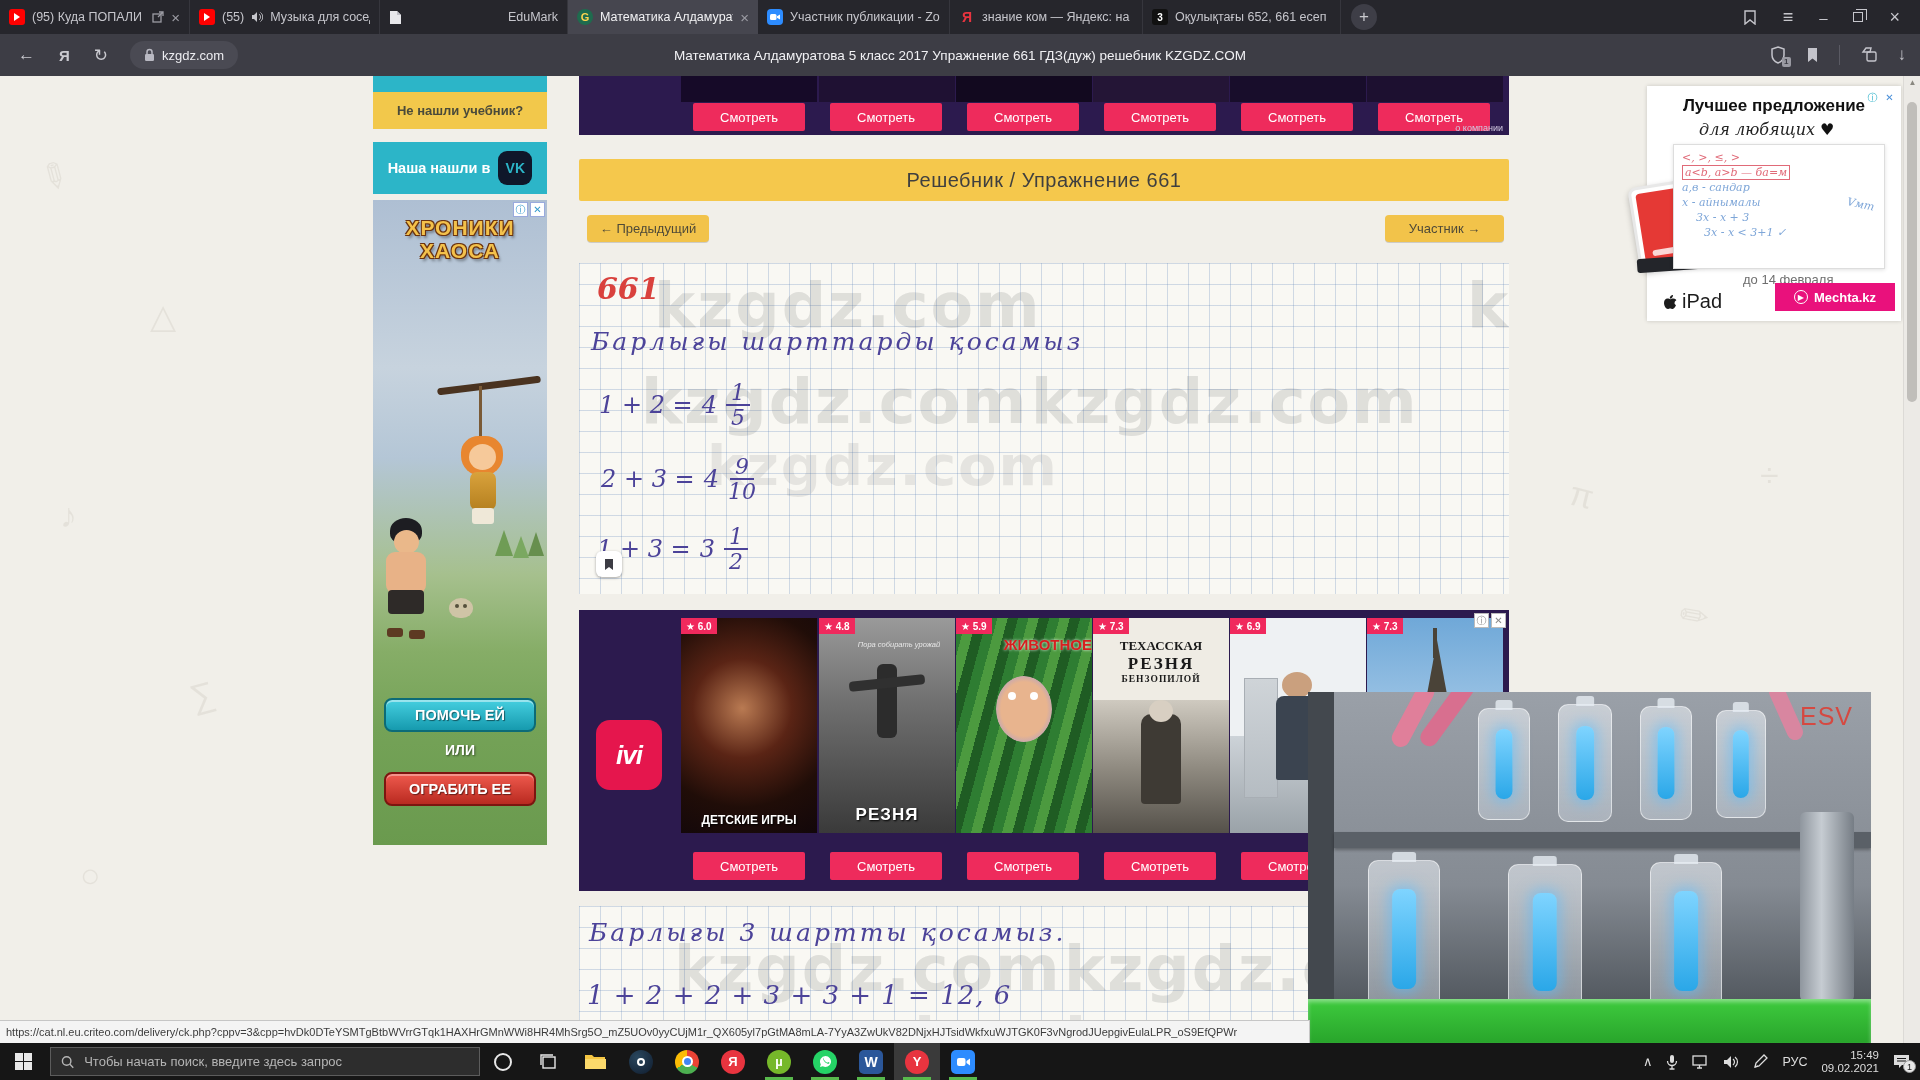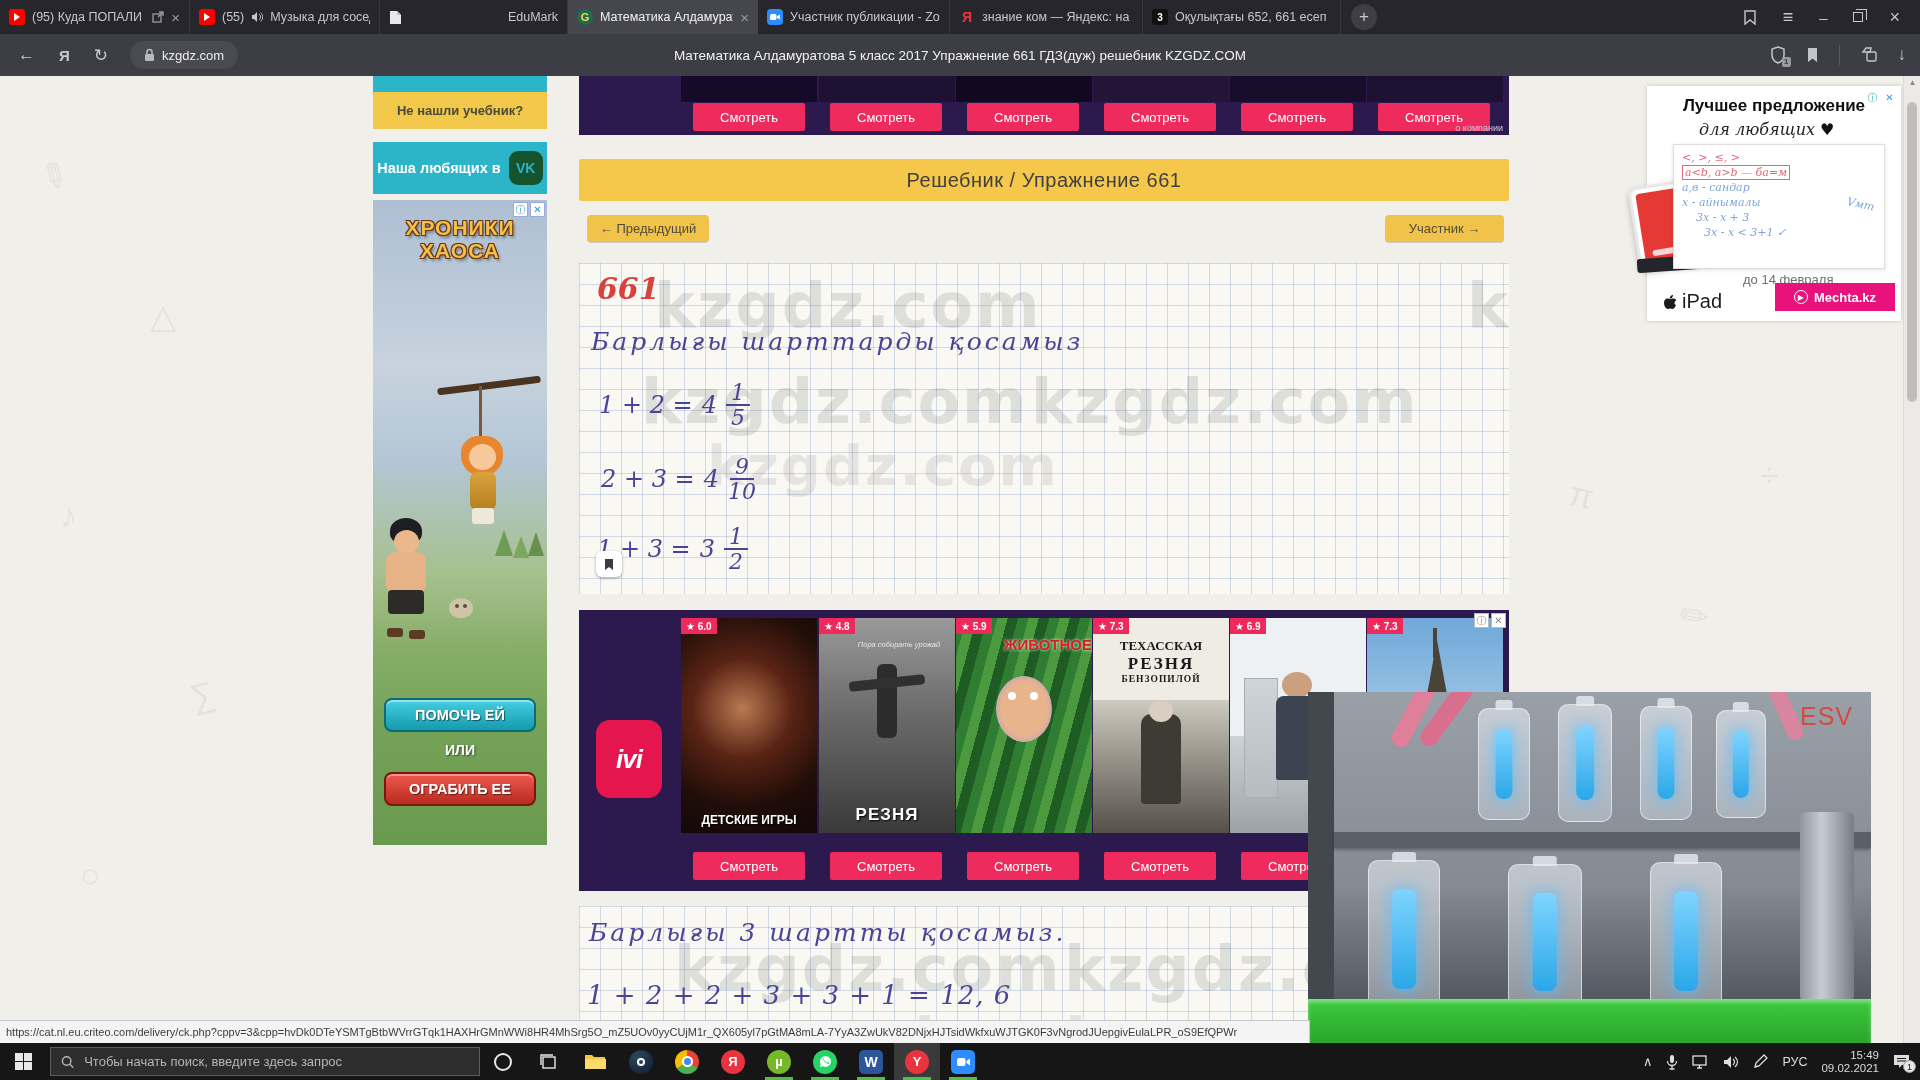--- a/index.html
+++ b/index.html
@@ -29,21 +29,21 @@
 .addr-right{position:absolute;right:14px;top:0;height:42px;display:flex;align-items:center;gap:20px;color:#c4c4cb}
 .badge1{position:absolute;right:-5px;bottom:-3px;background:#9a9aa2;color:#3d3d45;font-size:8px;font-weight:bold;border-radius:2px;padding:0 2px;line-height:10px}
 
 .page{position:absolute;left:0;top:76px;width:1920px;height:967px;background:#f1efe9;overflow:hidden}
 .doodle{position:absolute;font-size:34px;color:#8f8674;opacity:.12;pointer-events:none}
 .doodle.y{color:#a5923f;opacity:.25}
 
 .sb-teal{background:#2cb5c8}
 .sb-yellow{background:#f2c84b;color:#4a4a3a;font-weight:bold;font-size:13px;display:flex;align-items:center;justify-content:center}
 .vkband{display:flex;align-items:center;justify-content:center;gap:8px;color:#fff;font-weight:bold;font-size:14.5px}
-.vkicon{width:34px;height:34px;background:#14532d;border-radius:9px;color:#2cb5c8;display:flex;align-items:center;justify-content:center;font-weight:bold;font-size:14px}
+.vkicon{width:34px;height:34px;background:#0f172a;border-radius:9px;color:#2cb5c8;display:flex;align-items:center;justify-content:center;font-weight:bold;font-size:14px}
 .gamead{background:linear-gradient(180deg,#aebfd3 0%,#c7d3de 26%,#b4c6d6 40%,#a6c08e 58%,#86ad67 70%,#74a257 82%,#6a9a4e 100%);overflow:hidden}
 .adctl{position:absolute;top:2px;right:2px;display:flex;gap:2px;z-index:5}
 .adctl span{width:15px;height:15px;background:#fff;border:1px solid #9ad;color:#39c;font-size:10px;display:flex;align-items:center;justify-content:center}
 .chaoslogo{position:absolute;left:0;top:16px;width:100%;text-align:center;color:#f3c14b;font-weight:bold;font-size:21px;line-height:23px;letter-spacing:1px;text-shadow:1px 1px 0 #6b3410,-1px 1px 0 #6b3410,1px -1px 0 #6b3410,-1px -1px 0 #6b3410,2px 3px 3px rgba(0,0,0,.4)}
 .gbtn{position:absolute;left:11px;width:152px;height:34px;border-radius:8px;color:#fff;font-weight:bold;font-size:14.5px;display:flex;align-items:center;justify-content:center;text-shadow:1px 1px 1px rgba(0,0,0,.5)}
 .gbtn.teal{background:linear-gradient(#45cfe0,#169aae);border:2px solid #0c6b77;box-shadow:inset 0 2px 0 rgba(255,255,255,.45)}
 .gbtn.red{background:linear-gradient(#ef5a4e,#b92a20);border:2px solid #7c1510;box-shadow:inset 0 2px 0 rgba(255,255,255,.35)}
 
 .banner{background:#2c1a4e}
 .watch{position:absolute;height:28px;width:112px;background:#ee2b5c;color:#fff;font-size:13px;display:flex;align-items:center;justify-content:center;border-radius:2px;cursor:pointer}
@@ -51,21 +51,21 @@
 .navbtn{position:absolute;height:27px;background:#f2c34a;border-radius:4px;color:#4f4a38;font-size:13px;display:flex;align-items:center;justify-content:center;box-shadow:0 1px 0 rgba(0,0,0,.15)}
 .graph{background-color:#f9f8f3;background-image:linear-gradient(to right,rgba(110,145,190,.30) 1px,transparent 1px),linear-gradient(to bottom,rgba(110,145,190,.30) 1px,transparent 1px);background-size:21px 21px;overflow:hidden}
 .wm{position:absolute;font-family:"DejaVu Sans",sans-serif;font-weight:bold;font-size:62px;color:rgba(70,70,70,.14);letter-spacing:2px;white-space:nowrap;pointer-events:none}
 .hand{position:absolute;font-family:"DejaVu Serif",serif;font-style:italic;color:#4c4399;white-space:nowrap}
 .hline{display:flex;align-items:center;gap:9px;font-size:24px}
 .frac{display:inline-flex;flex-direction:column;align-items:center;font-size:22px;line-height:1.05}
 .frac .n{border-bottom:2px solid #4c4399;padding:0 5px}
 .savebtn{position:absolute;width:26px;height:26px;background:#fff;border-radius:6px;box-shadow:0 1px 3px rgba(0,0,0,.35);display:flex;align-items:center;justify-content:center}
 .poster{position:absolute;top:8px;width:136px;height:215px;overflow:hidden}
 .rate{position:absolute;left:0;top:0;height:16px;background:#f0295d;color:#fff;font-size:10px;font-weight:bold;display:flex;align-items:center;padding:0 5px;z-index:2}
-.ivilogo{position:absolute;left:17px;top:110px;width:66px;height:78px;background:#e5164d;border-radius:14px;color:#fff;display:flex;align-items:center;justify-content:center;font-weight:bold;font-style:italic;font-size:26px;letter-spacing:-1px}
+.ivilogo{position:absolute;left:17px;top:110px;width:66px;height:70px;background:#e5164d;border-radius:14px;color:#fff;display:flex;align-items:center;justify-content:center;font-weight:bold;font-style:italic;font-size:26px;letter-spacing:-1px}
 
 .rightad{background:#fff;box-shadow:0 0 4px rgba(0,0,0,.18)}
 .notes{position:absolute;left:26px;top:58px;width:212px;height:125px;background:#fff;border:1px solid #ddd;box-shadow:0 1px 4px rgba(0,0,0,.12);font-family:"DejaVu Serif",serif;font-style:italic;font-size:11px;line-height:15px;padding:5px 8px;color:#7ea6d8}
 .notes .r{color:#e06a78}
 .mechta{position:absolute;right:6px;bottom:10px;width:120px;height:28px;background:#e9117c;color:#fff;font-weight:bold;font-size:13px;display:flex;align-items:center;justify-content:center;gap:6px}
 .playc{width:14px;height:14px;border:1.5px solid #fff;border-radius:50%;display:flex;align-items:center;justify-content:center;font-size:8px}
 
 .video{background:linear-gradient(180deg,#9aa0a8 0%,#858b93 55%,#565c63 86%,#3e444a 100%);overflow:hidden}
 .bottle{position:absolute;background:linear-gradient(180deg,rgba(240,245,250,.55),rgba(210,220,230,.45));border:1px solid rgba(255,255,255,.55);border-radius:10px}
 .bottle i{position:absolute;left:50%;top:18%;width:34%;height:64%;transform:translateX(-50%);background:linear-gradient(#7fd4ff,#2aa7e8);border-radius:8px;box-shadow:0 0 14px 4px rgba(90,190,255,.55)}
@@ -207,21 +207,21 @@
     <span class="doodle" style="left:1570px;top:400px;transform:rotate(14deg)">π</span>
     <span class="doodle" style="left:1680px;top:520px;transform:rotate(-35deg)">✎</span>
     <span class="doodle" style="left:1760px;top:380px">÷</span>
     <span class="doodle" style="left:1620px;top:660px">△</span>
 
     <div class="abs sb-teal" style="left:373px;top:0;width:174px;height:16px"></div>
     <div class="abs sb-yellow" style="left:373px;top:16px;width:174px;height:37px">
       <span>Не нашли учебник?</span>
     </div>
     <div class="abs sb-teal vkband" style="left:373px;top:66px;width:174px;height:52px">
-      <span>Наша любящих в</span>
+      <span>Наша нашли в</span>
       <span class="vkicon">VK</span>
     </div>
 
     <div class="abs gamead" style="left:373px;top:124px;width:174px;height:645px">
       <div class="adctl">
         <span>ⓘ</span>
         <span>✕</span>
       </div>
       <div class="chaoslogo">
         <div>ХРОНИКИ</div>

